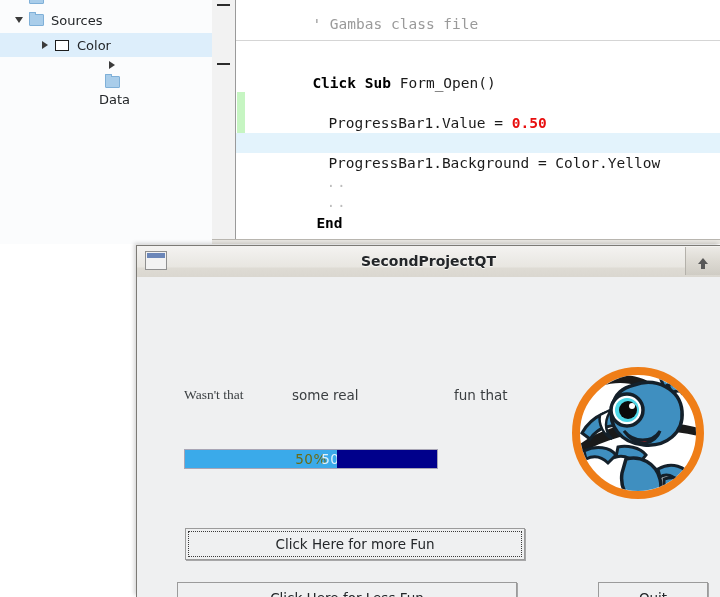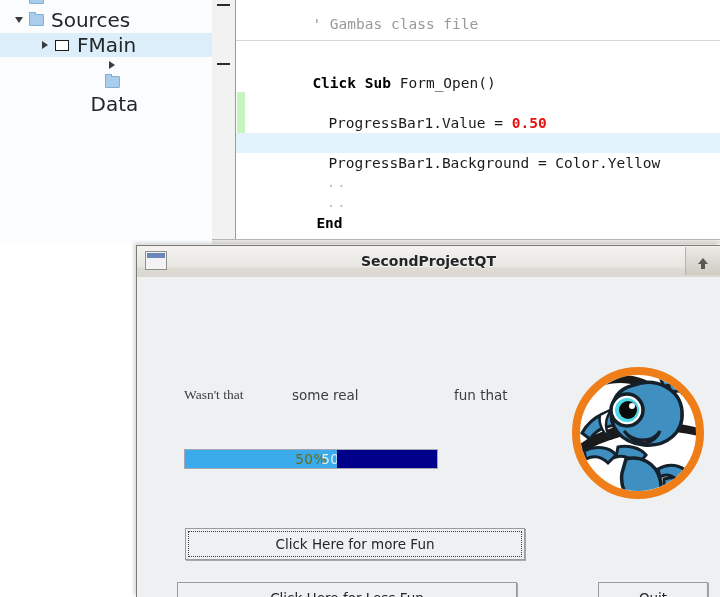--- a/index.html
+++ b/index.html
@@ -15,21 +15,21 @@
   #ide{position:absolute;inset:0;background:#ffffff;}
 
   
   #tree{
     position:absolute;left:0;top:0;width:212px;height:244px;
     background:#fbfcfd;overflow:hidden;
   }
   .tnode{
     position:absolute;left:0;right:0;height:24px;
     display:flex;align-items:center;
-    font-size:20px;color:#232629;white-space:nowrap;
+    font-size:13px;color:#232629;white-space:nowrap;
   }
   .tnode.sel{background:#ddeefb;}
   .twist{
     width:14px;flex:0 0 14px;display:flex;align-items:center;justify-content:center;
     color:#3b3b3b;font-size:9px;line-height:1;
   }
   .twist.down{transform:none;}
   .tri-r{width:0;height:0;border-left:6px solid #3b3b3b;border-top:4px solid transparent;border-bottom:4px solid transparent;}
   .tri-d{width:0;height:0;border-top:6px solid #3b3b3b;border-left:4px solid transparent;border-right:4px solid transparent;}
   .ticon{width:20px;flex:0 0 20px;display:flex;align-items:center;justify-content:center;}
@@ -177,21 +177,21 @@
       <div class="tlabel">Sources</div>
     </div>
 
     <div class="tnode sel" style="top:33px;padding-left:38px;">
       <div class="twist">
           <div class="tri-r"></div>
         </div>
       <div class="ticon">
           <div class="formico"></div>
         </div>
-      <div class="tlabel">FMain</div>
+      <div class="tlabel">Color</div>
     </div>
 
     <div class="tnode" style="top:58px;padding-left:12px;flex-direction:column;">
       <div class="twist">
           <div class="tri-r"></div>
         </div>
       <div class="ticon">
           <div class="folder"></div>
         </div>
       <div class="tlabel">Data</div>

